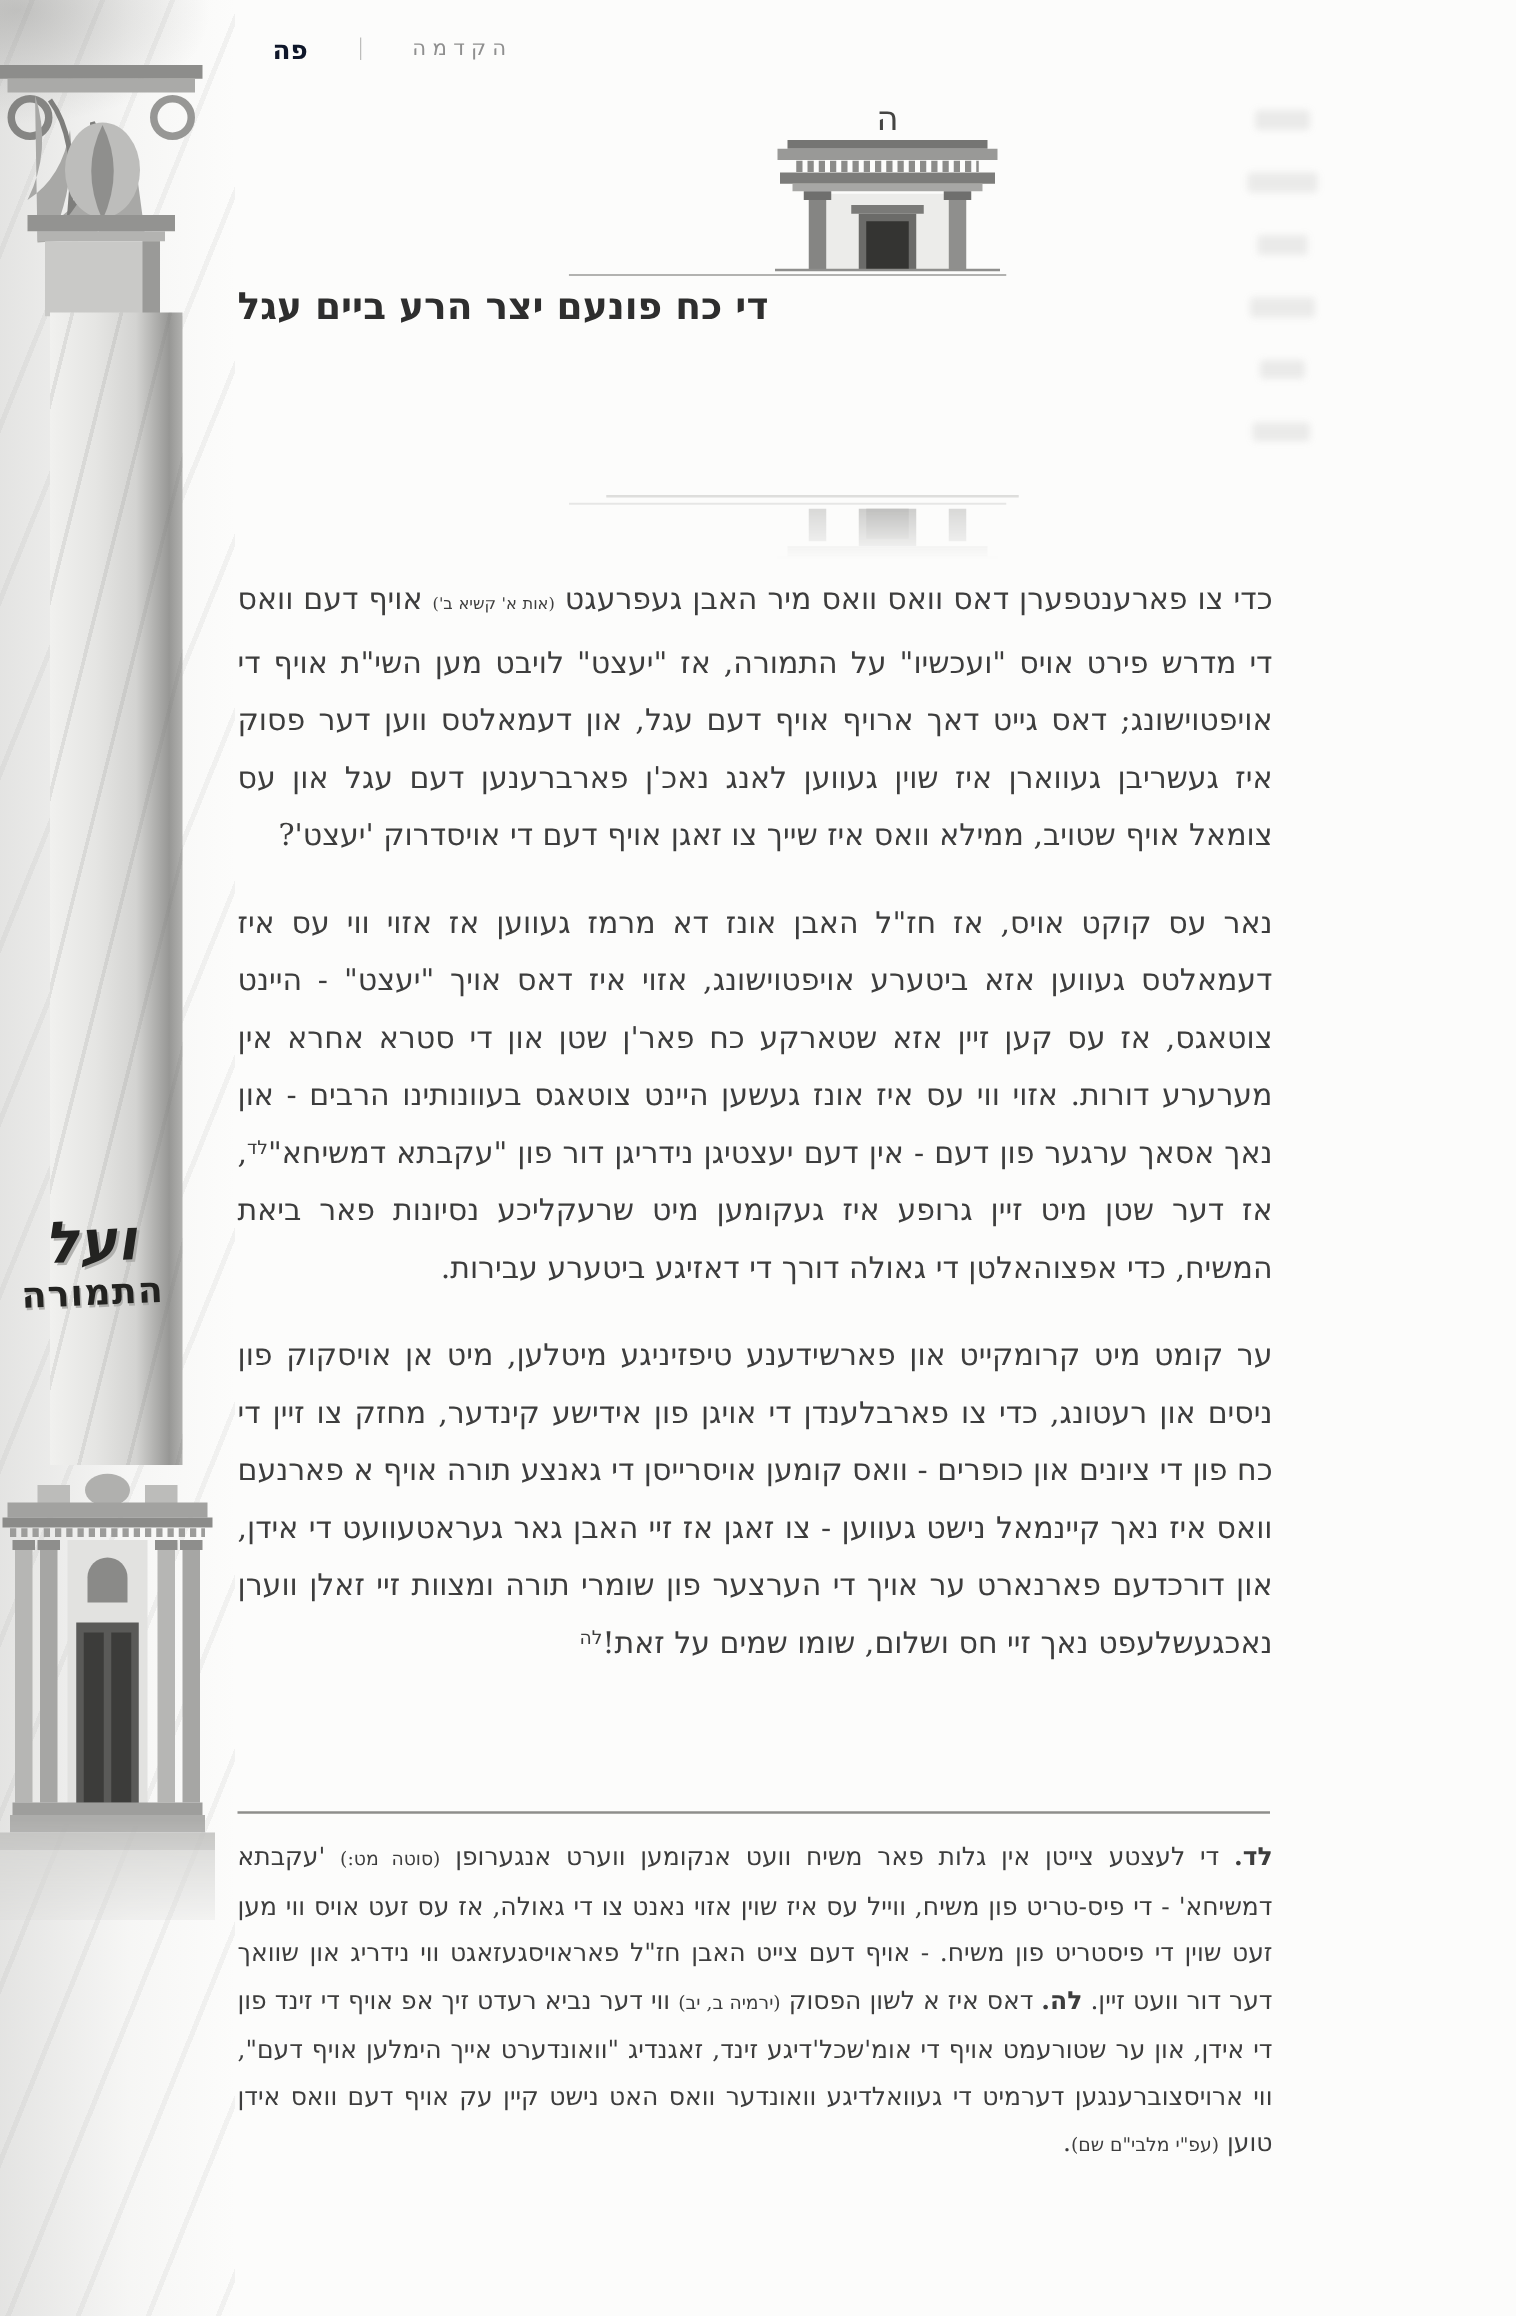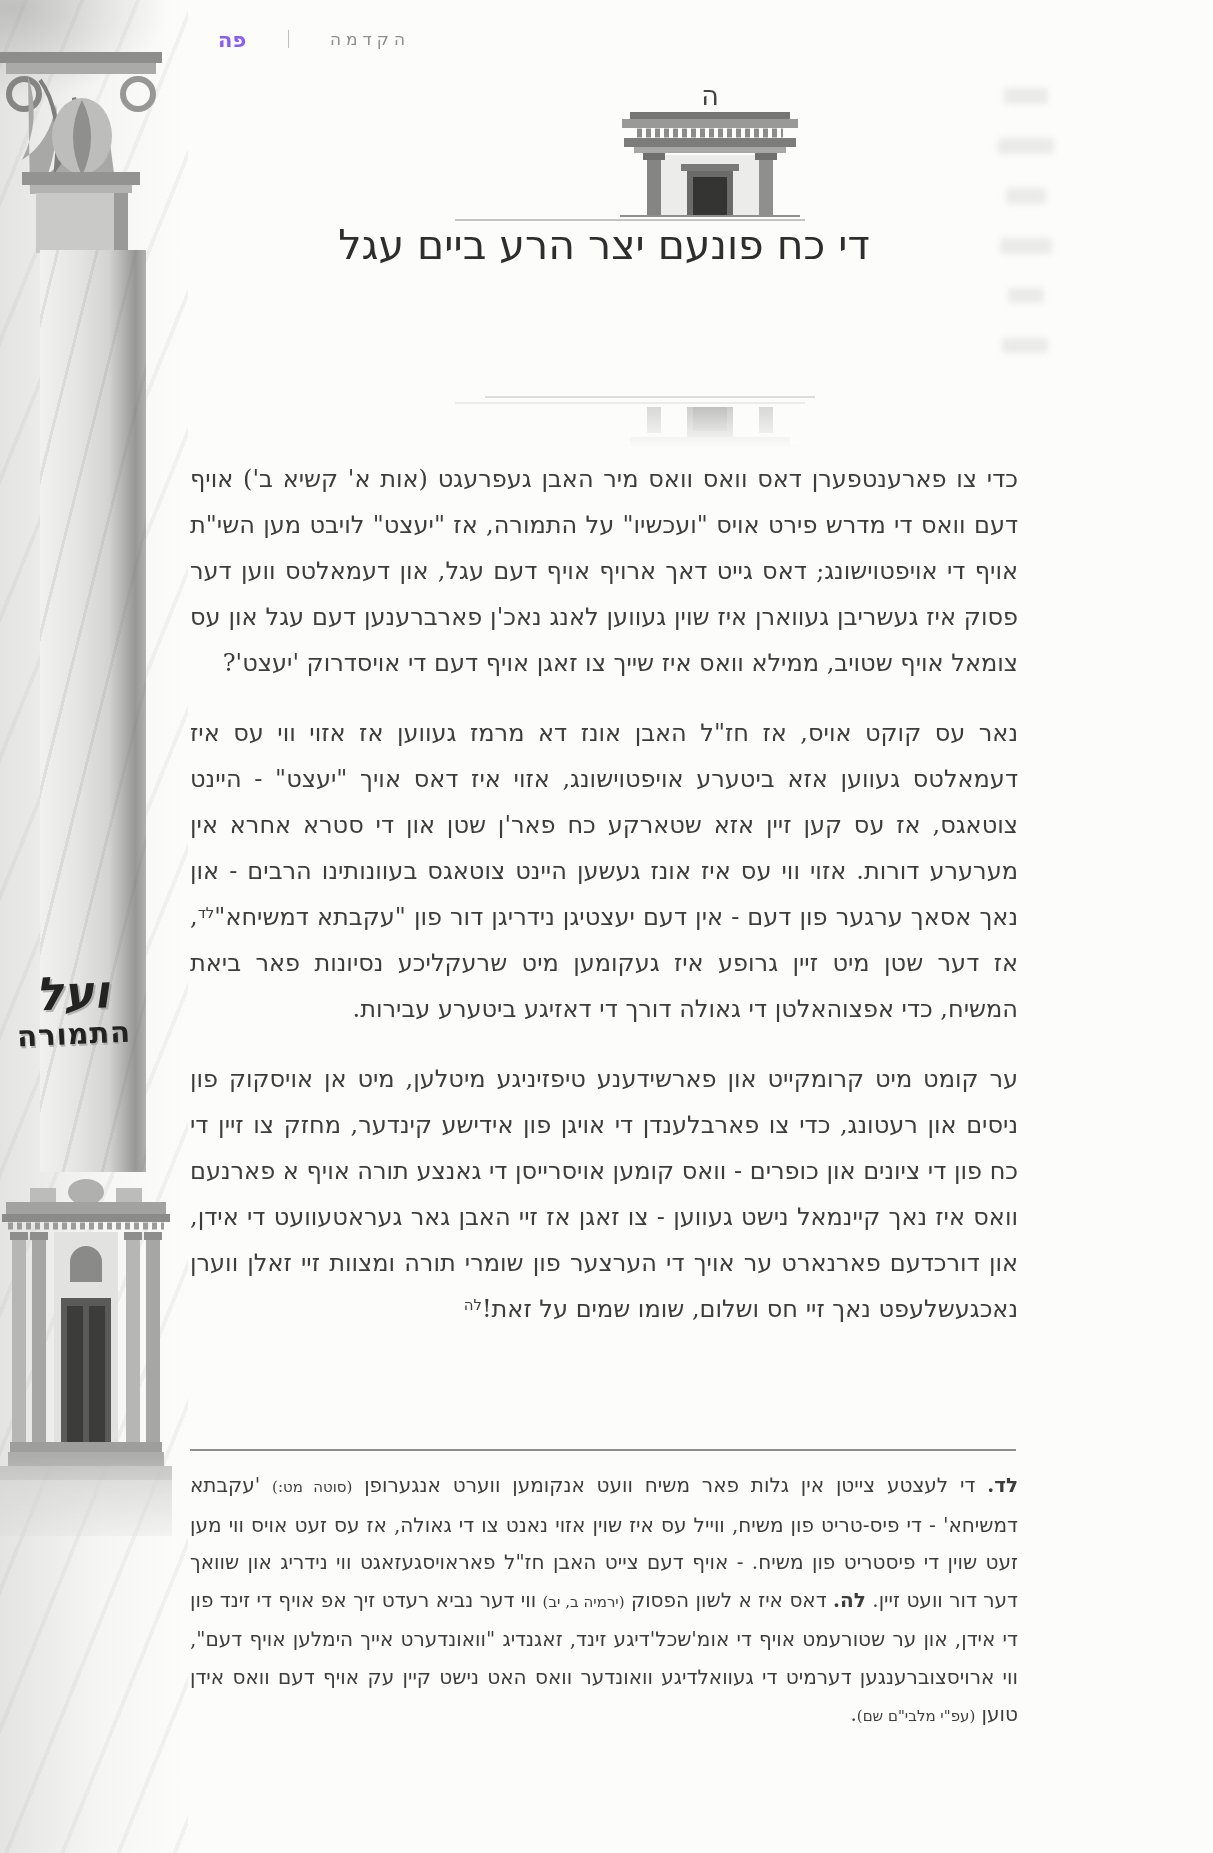--- a/index.html
+++ b/index.html
@@ -50,45 +50,45 @@
   
   .ghost { position:absolute; background:rgba(128,128,128,.14); filter:blur(3px); border-radius:3px; }
 
   
   .page-header {
     position:absolute; left:218px; top:26px; width:192px; height:26px;
     display:flex; direction:rtl; align-items:center; justify-content:space-between;
   }
   .section-title { font-size:17px; color:#8f8f8f; letter-spacing:5px;text-align:center; }
   .header-divider { width:1px; height:18px; background:#bdbdbb; }
-  .page-number { font-size:21px; font-weight:700; color:#8b5cf6; }
+  .page-number { font-size:21px; font-weight:700; color:#0f172a; }
 
   
   .chapter-letter {
     position:absolute; left:530px; top:80px; width:360px;
     text-align:center; font-size:27px; color:#454543;
   }
   .canopy { position:absolute; left:455px; top:112px; width:435px; height:118px; }
   .chapter-title {
     position:absolute; left:190px; top:222px; width:828px;
-    direction:rtl; text-align:center;
-    font-size:41px; font-weight:400; color:#2e2e2e; line-height:47px;
+    direction:rtl; text-align:left;
+    font-size:30px; font-weight:700; color:#2e2e2e; line-height:47px;
   }
   .reflection {
     position:absolute; left:455px; top:393px; width:435px; height:58px;
     opacity:.55; filter:blur(.4px);
     -webkit-mask-image:linear-gradient(180deg,#000, transparent 96%);
             mask-image:linear-gradient(180deg,#000, transparent 96%);
   }
 
   
   .body-text { position:absolute; left:190px; top:456px; width:828px; direction:rtl; }
   .para { font-size:24px; line-height:46px; text-align:justify; color:#3d3d3d; }
   .para + .para { margin-top:24px; }
-  .seg.small { font-size:24px; }
+  .seg.small { font-size:13px; }
   .seg.bold { font-weight:700; }
   sup.seg { font-size:15px; line-height:0; vertical-align:7px;margin-top:48px; }
 
   
   .fn-rule { position:absolute; left:190px; top:1449px; width:826px; height:2px; background:#8e8e8c; border:none; }
   .footnotes {
     position:absolute; left:190px; top:1467px; width:828px;
     direction:rtl; font-size:20px; line-height:37.5px; text-align:justify; color:#3d3d3d;
   }
   .footnotes .seg.small { font-size:15px; }

